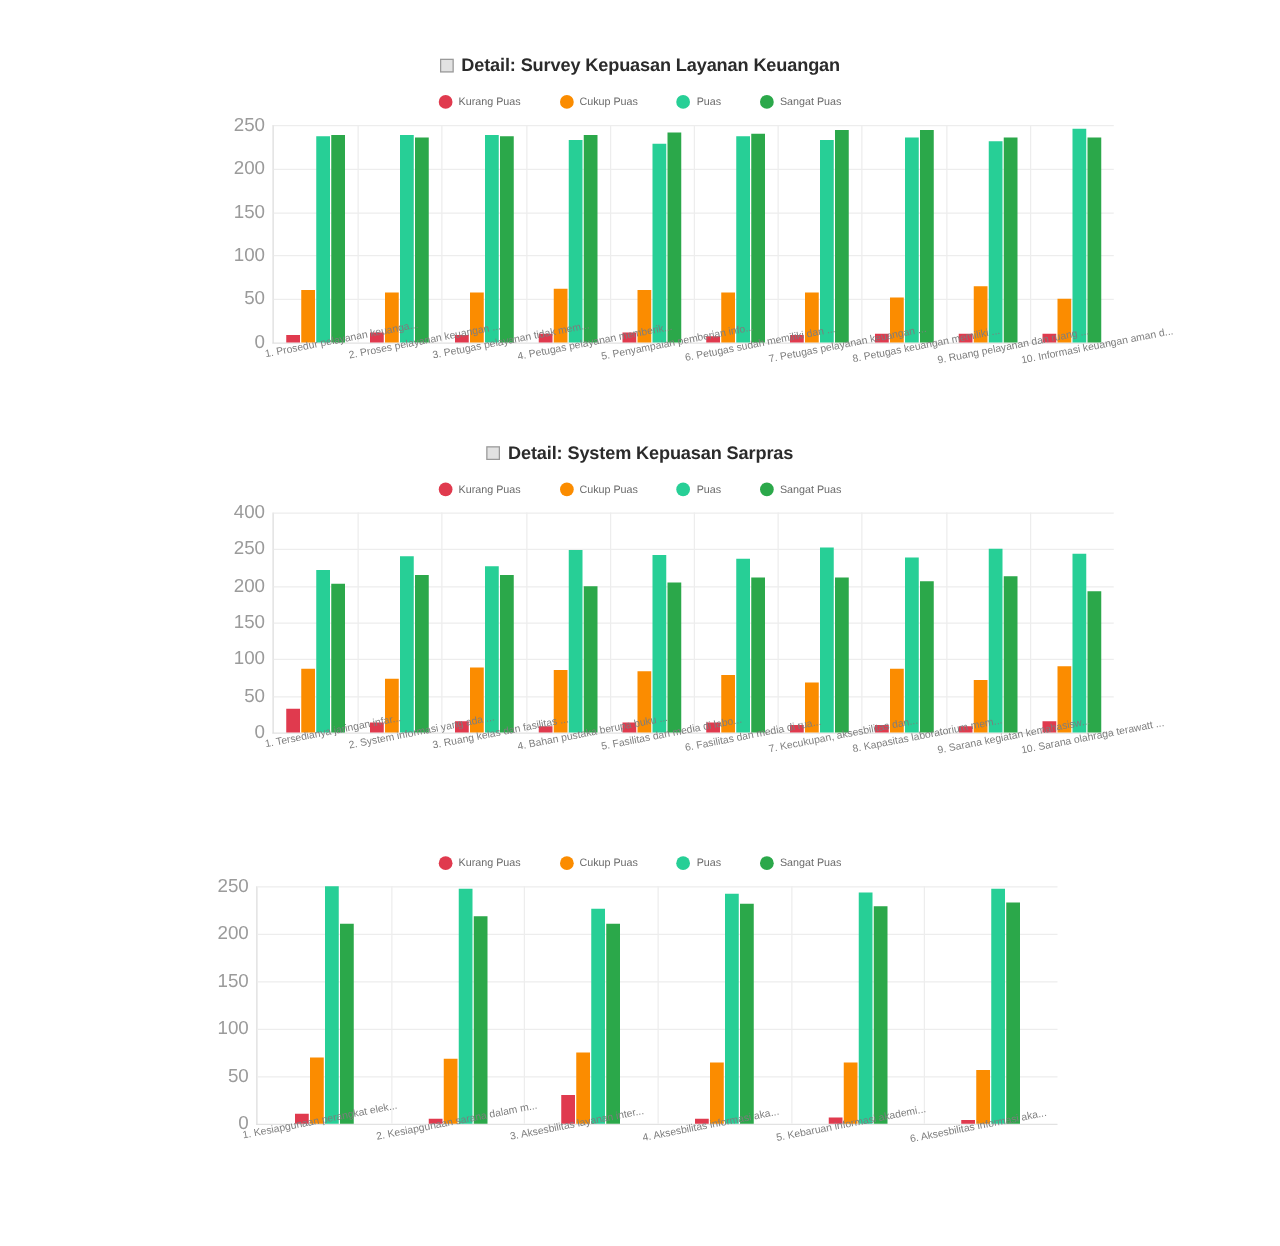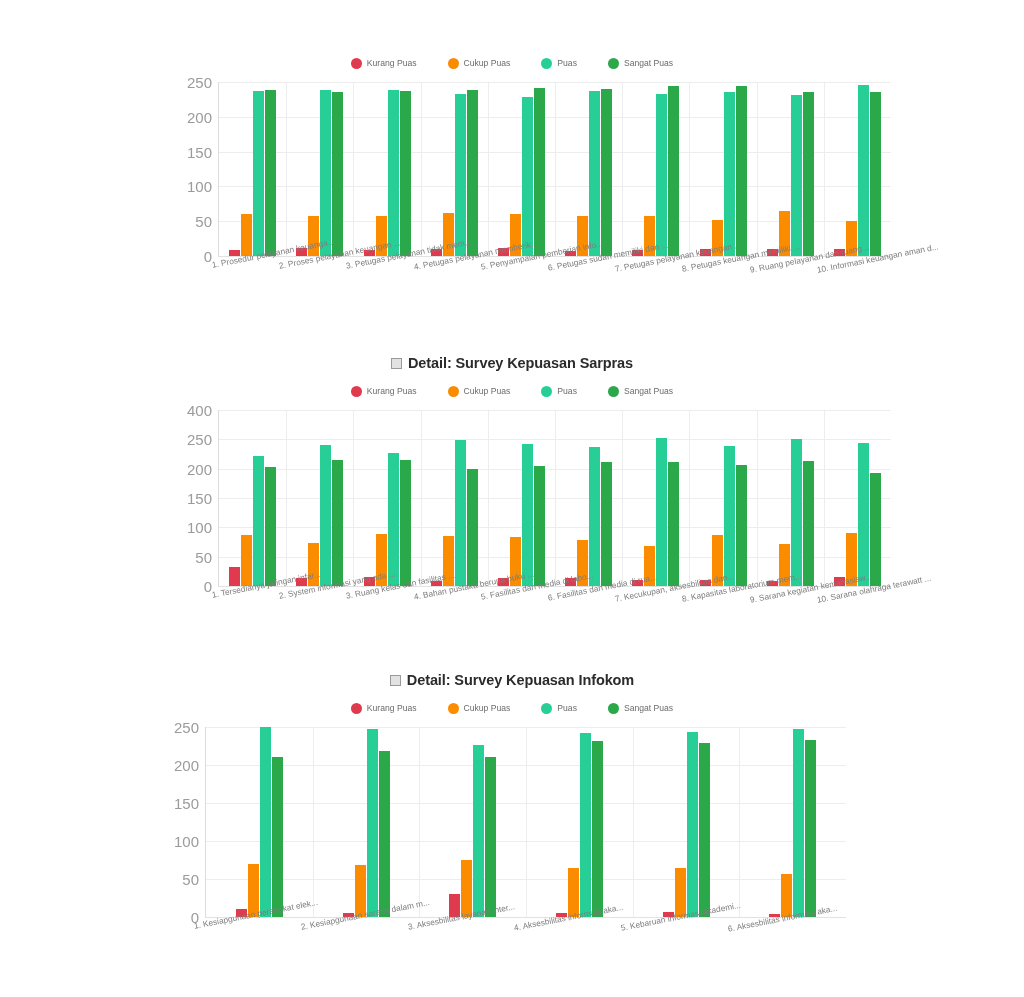--- a/index.html
+++ b/index.html
@@ -142,20 +142,23 @@
     transform-origin: left top;
     transform: rotate(-11deg);
   }
 </style>
 </head>
 <body>
 
 <div id="page">
 
   <div class="panel" style="top:44px; height:290px;">
+    <div class="panel-title">
+      <span class="title-icon"></span><span>Detail: Survey Kepuasan Layanan Keuangan</span>
+    </div>
     <div class="legend">
       <div class="legend-item">
         <span class="legend-dot" style="background:#e03a4e"></span>
         <span>Kurang Puas</span>
       </div>
       <div class="legend-item">
         <span class="legend-dot" style="background:#fb8c00"></span>
         <span>Cukup Puas</span>
       </div>
       <div class="legend-item">
@@ -262,21 +265,21 @@
             <div class="xlabel" style="left: 462.336px; top: 8.2px;">8. Petugas keuangan memiliki ...</div>
             <div class="xlabel" style="left: 529.536px; top: 8.8px;">9. Ruang pelayanan dan ruang ...</div>
             <div class="xlabel" style="left: 596.736px; top: 9.4px;">10. Informasi keuangan aman d...</div>
           </div>
         </div>
     </div>
   </div>
 
   <div class="panel" style="top:354px; height:290px;">
     <div class="panel-title">
-      <span class="title-icon"></span><span>Detail: Survey Kepuasan Sarpras</span>
+      <span class="title-icon"></span><span>Detail: System Kepuasan Sarpras</span>
     </div>
     <div class="legend">
       <div class="legend-item">
         <span class="legend-dot" style="background:#e03a4e"></span>
         <span>Kurang Puas</span>
       </div>
       <div class="legend-item">
         <span class="legend-dot" style="background:#fb8c00"></span>
         <span>Cukup Puas</span>
       </div>
@@ -385,23 +388,20 @@
             <div class="xlabel" style="left: 395.136px; top: 7.6px;">7. Kecukupan, aksesbilitas dan...</div>
             <div class="xlabel" style="left: 462.336px; top: 8.2px;">8. Kapasitas laboratorium mem...</div>
             <div class="xlabel" style="left: 529.536px; top: 8.8px;">9. Sarana kegiatan kemahasisw...</div>
             <div class="xlabel" style="left: 596.736px; top: 9.4px;">10. Sarana olahraga terawatt ...</div>
           </div>
         </div>
     </div>
   </div>
 
   <div class="panel" style="top:671px; height:290px;">
-    <div class="panel-title">
-      <span class="title-icon"></span><span>Detail: Survey Kepuasan Infokom</span>
-    </div>
     <div class="legend">
       <div class="legend-item">
         <span class="legend-dot" style="background:#e03a4e"></span>
         <span>Kurang Puas</span>
       </div>
       <div class="legend-item">
         <span class="legend-dot" style="background:#fb8c00"></span>
         <span>Cukup Puas</span>
       </div>
       <div class="legend-item">

